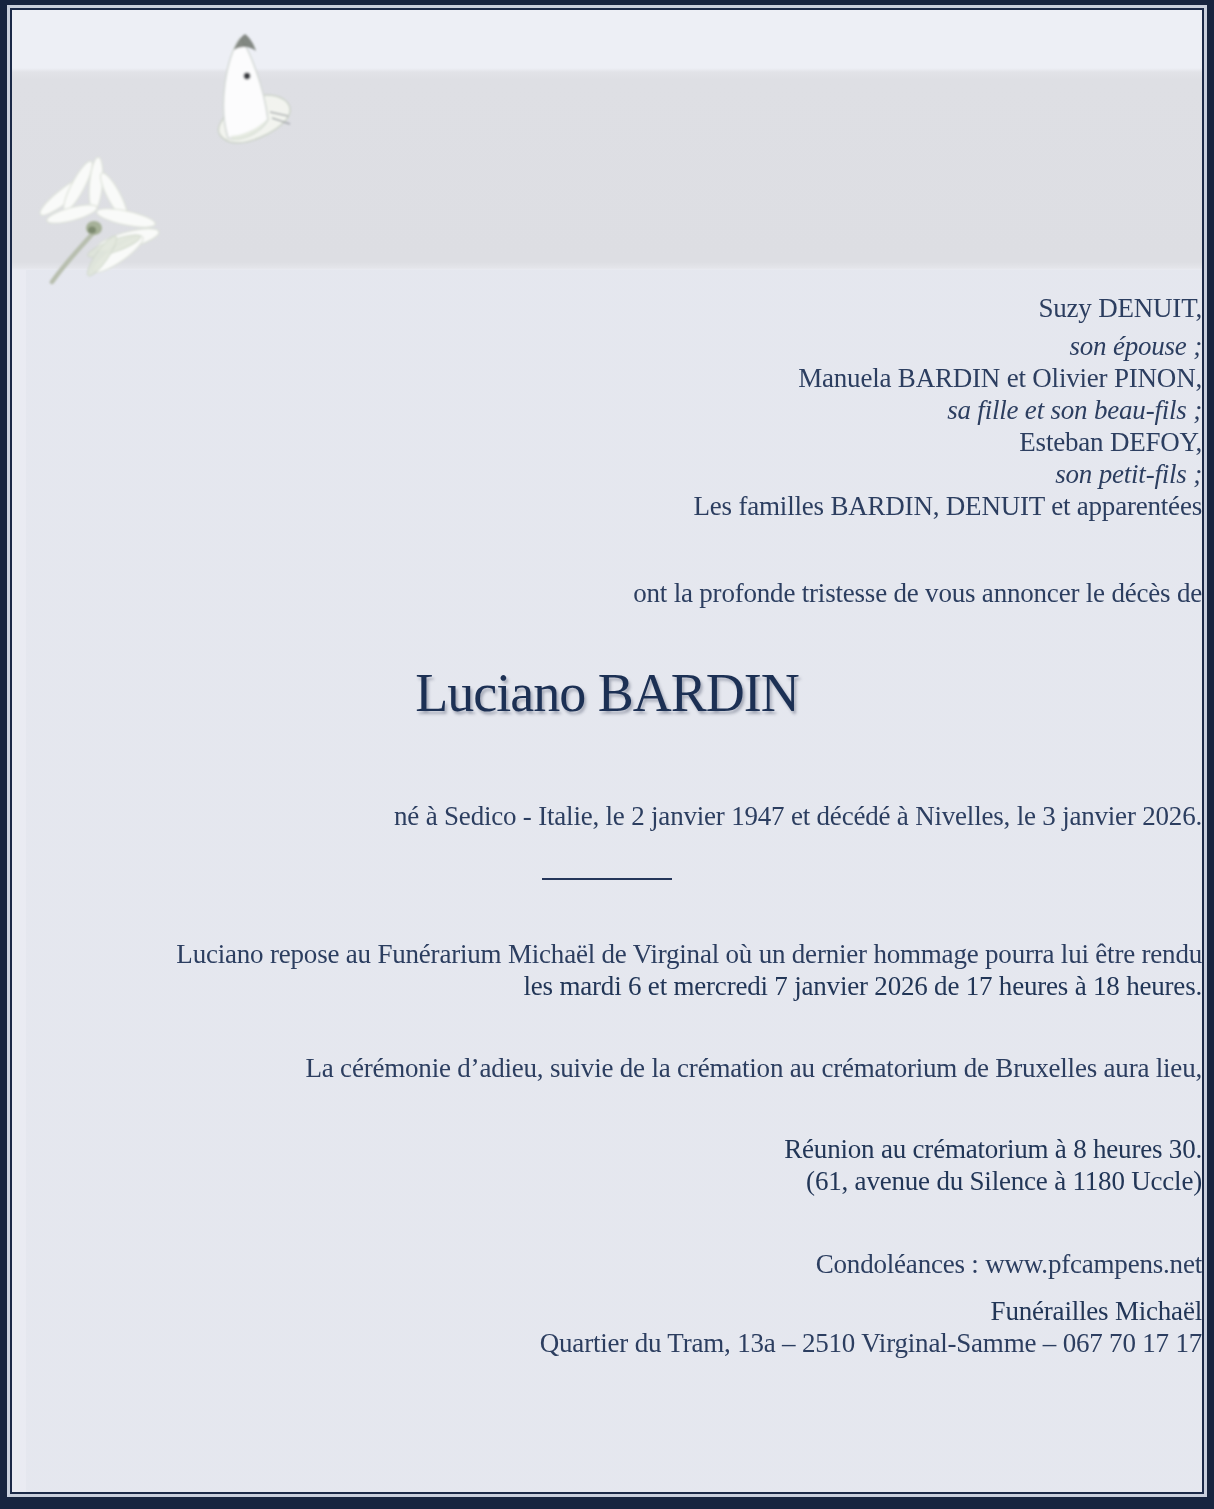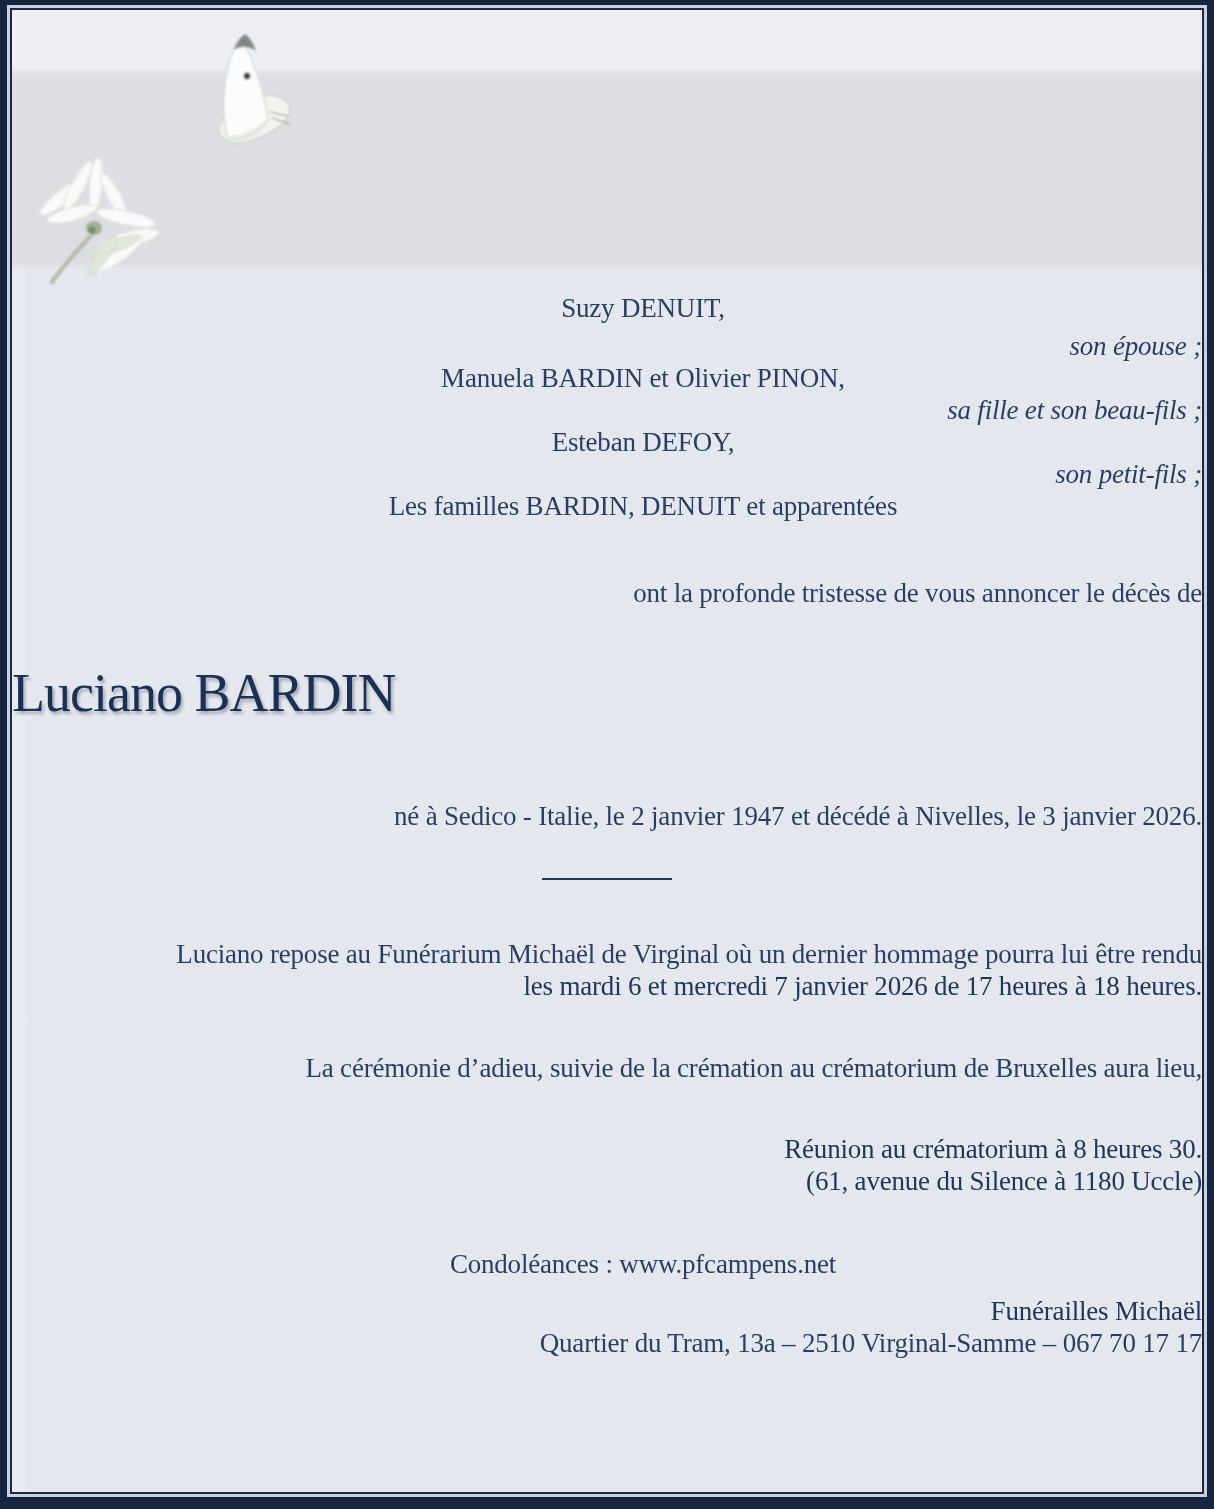--- a/index.html
+++ b/index.html
@@ -35,42 +35,42 @@
       #dddee3 252px, #e4e5ea 258px, #e9ebf2 260px);
     overflow: visible;
   }
   .butterfly { position: absolute; left: 178px; top: 14px; }
   .flower    { position: absolute; left: 6px;  top: 138px; }
 
   
   .content { position: relative; }
   .content p, .content h1 { margin: 0; }
   .l { font-size: 27px; line-height: 32px; letter-spacing: -0.2px; }
-  .left   { text-align: center;  padding-left: 72px; }
+  .left   { text-align: right;  padding-left: 72px; }
   .rightt { text-align: right; }
   .center { text-align: right; }
   .it { font-style: italic; }
   .b  { font-weight: normal; color: #223657; }
 
   .fam-first { margin-top: 22px !important; }
   .mt6  { margin-top: 6px  !important; }
   .mt55 { margin-top: 55px !important; }
   .mt75 { margin-top: 75px !important; }
   .mt58 { margin-top: 58px !important; }
   .mt50 { margin-top: 50px !important; }
   .mt49 { margin-top: 49px !important; }
   .mt56 { margin-top: 56px !important; }
   .mt51 { margin-top: 51px !important; }
   .mt15 { margin-top: 15px !important; }
 
   .title {
     margin-top: 52px !important;
     font-size: 54px; line-height: 64px;
     font-weight: normal;
-    text-align: left;
+    text-align: center;
     color: #1c3054;
     letter-spacing: -1px;
     text-shadow: 2px 3px 3px rgba(45,55,80,0.35);
   }
 
   .divider {
     width: 130px;
     border: none;
     border-top: 2px solid #25365a;
     margin: 46px auto 0 auto;

